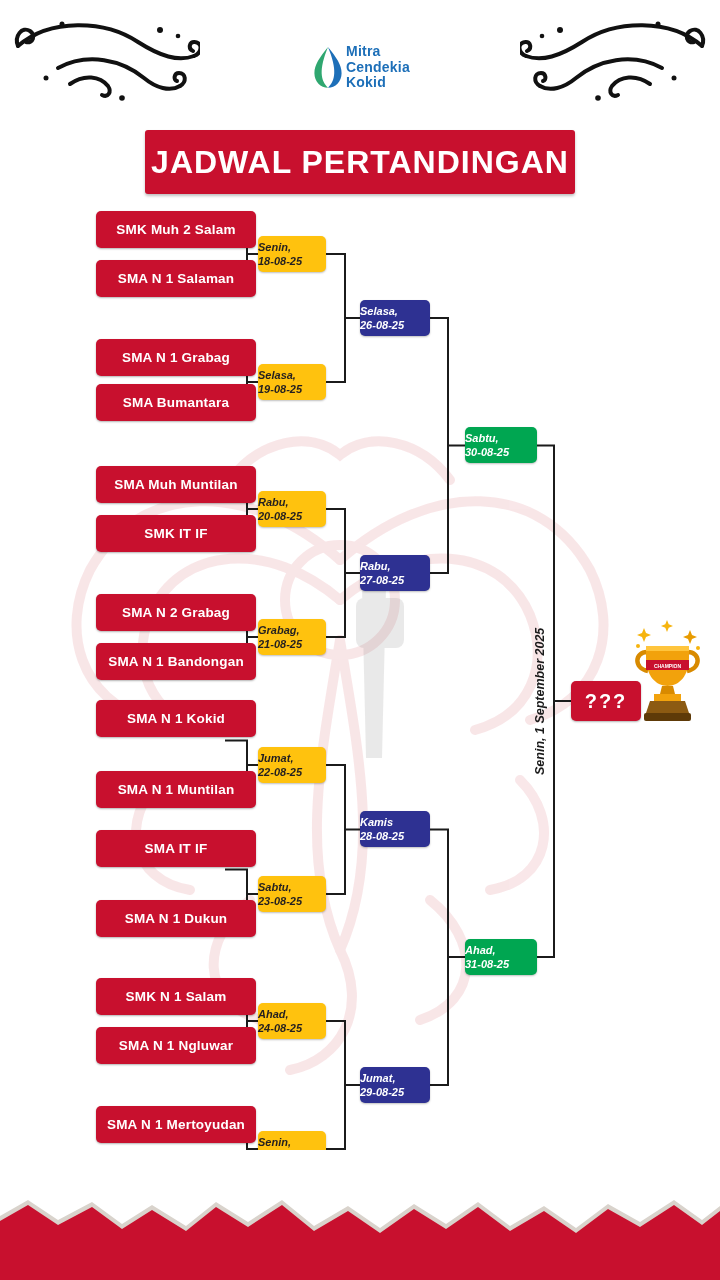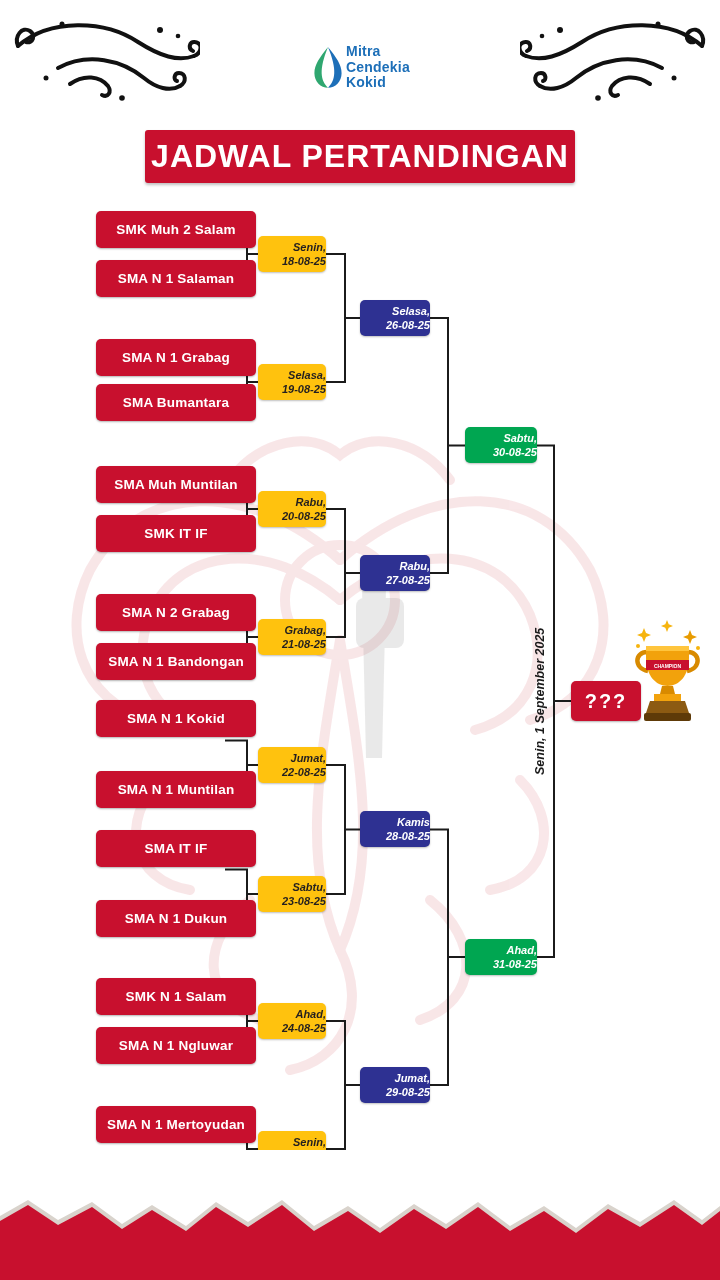--- a/index.html
+++ b/index.html
@@ -14,39 +14,39 @@
   .lines { left:0; top:0; z-index:2; }
   .flourish { top:12px; z-index:1; }
   .flourish.left { left:10px; }
   .flourish.right { right:10px; transform:scaleX(-1); }
 
   .logo { position:absolute; top:44px; left:0; right:0; display:flex; align-items:center; justify-content:center; z-index:3; }
   .logo-text { color:#1d6fb8; font-weight:700; font-size:14px; line-height:1.12; letter-spacing:.2px; }
   .logo-text span { display:block; }
 
   .title-banner {
-    position:absolute; left:145px; top:130px; width:430px; height:53px;
+    position:absolute; left:145px; top:130px; width:430px; height:64px;
     background:var(--team-red,#C8102E); color:#fff; border-radius:3px;
     display:flex; align-items:center; justify-content:center;
     font-size:32px; font-weight:800; letter-spacing:1px; z-index:3;
     box-shadow:0 2px 3px rgba(0,0,0,.25);
   }
 
   .team {
     position:absolute; left:65px; width:160px; height:37px;
     background:var(--team-red,#C8102E); color:#fff; border-radius:5px;
     display:flex; align-items:center; justify-content:center;
     font-size:13.5px; font-weight:600; letter-spacing:.2px; z-index:3;
     box-shadow:0 1px 2px rgba(0,0,0,.3);
     margin-left:31px;
   }
 
   .date {
     position:absolute; border-radius:5px; z-index:3;
-    display:flex; flex-direction:column; align-items:flex-end; justify-content:center;
+    display:flex; flex-direction:column; align-items:flex-start; justify-content:center;
     font-style:italic; font-size:11px; font-weight:600; line-height:1.3;
     box-shadow:0 1px 2px rgba(0,0,0,.25);
   }
   .r1 { left:258px; width:68px; height:36px; background:var(--round1-yellow,#FFC20E); color:#231f20; }
   .r2 { left:360px; width:70px; height:36px; background:var(--round2-blue,#2E3192); color:#ffffff; }
   .r3 { left:465px; width:72px; height:36px; background:var(--round3-green,#00A651); color:#ffffff; }
 
   .final-box {
     position:absolute; left:571px; top:681px; width:70px; height:40px;
     background:var(--team-red,#C8102E); color:#fff; border-radius:5px;

